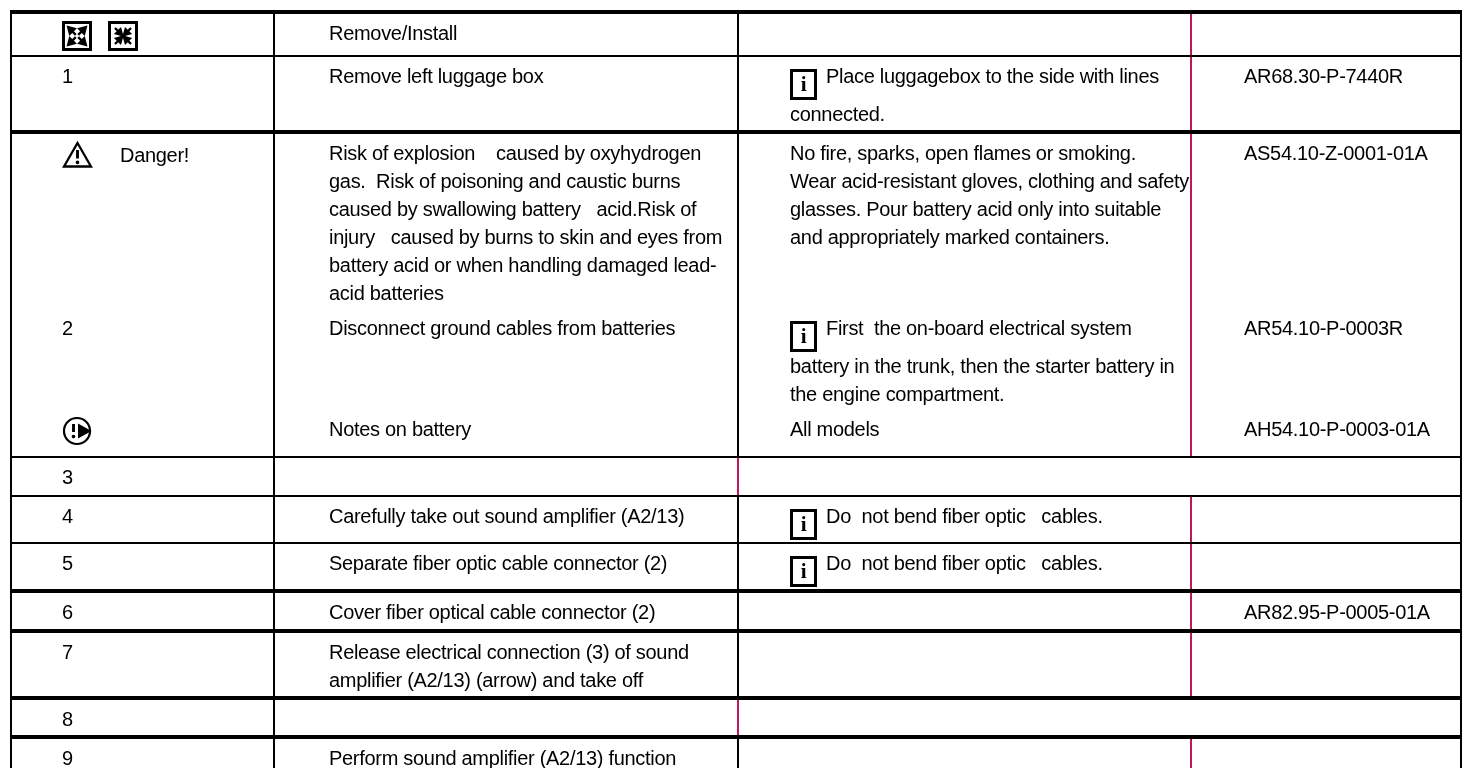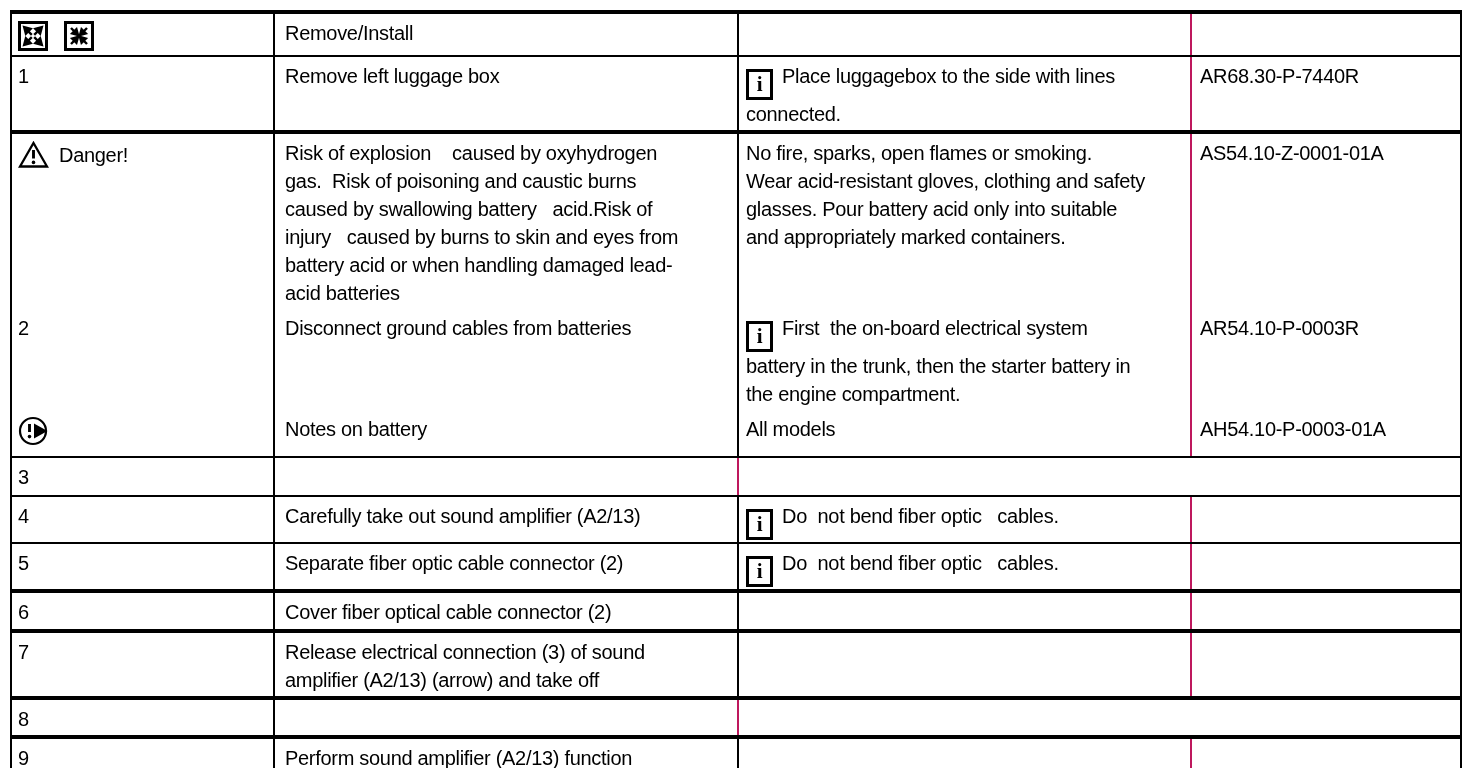--- a/index.html
+++ b/index.html
@@ -3,30 +3,30 @@
 <meta charset="utf-8">
 <style>
   html,body{margin:0;padding:0;background:#ffffff;width:1472px;height:768px;overflow:hidden;
             font-family:"Liberation Sans",sans-serif;color:#000;}
   .wrap{position:absolute;left:10px;top:10px;width:1452px;}
   .tbl{border:2px solid #000;border-top-width:4px;background:#fff;}
   .row{display:grid;grid-template-columns:263px 464px 453px auto;}
   .bt-none{border-top:0;}
   .bt-thin{border-top:2px solid #000;}
   .bt-thick{border-top:4px solid #000;}
-  .cell{font-size:20px;line-height:28px;letter-spacing:-0.3px;padding:5px 0 2px 8px;box-sizing:border-box;}
+  .cell{font-size:20px;line-height:28px;letter-spacing:-0.3px;padding:5px 0 2px 8px;box-sizing:border-box;margin-left:44px;}
   .c1{padding-left:6px;border-right:2px solid #000;}
   .c2{padding-left:10px;border-right:2px solid #000;}
   .c3{padding-left:7px;border-right:2px solid #be185d;}
   .c4{padding-left:8px;}
   .txt{white-space:pre-wrap;}
   .hdr-icons{display:flex;gap:16px;padding-top:2px;}
   .sq-icon{display:inline-flex;align-items:center;justify-content:center;width:30px;height:30px;
            border:3px solid #000;box-sizing:border-box;background:#fff;}
-  .danger-flex{display:flex;align-items:center;gap:10px;padding-top:2px;}
+  .danger-flex{display:flex;align-items:center;gap:27px;padding-top:2px;}
   .info-box{display:inline-block;width:21px;height:25px;border:3px solid #000;box-sizing:content-box;
             font-family:"Liberation Serif",serif;font-weight:bold;font-style:normal;font-size:21px;
             text-align:center;line-height:25px;vertical-align:-8px;margin-right:9px;background:#fff;}
   .icon-wrap{display:inline-block;line-height:0;}
 </style>
 </head>
 <body>
 
 <div class="wrap">
   <div class="tbl" id="tbl">
@@ -126,20 +126,21 @@
       <div class="row bt-thin" style="min-height: 39px;">
         <div class="cell c1"><span class="txt">5</span></div>
         <div class="cell c2"><span class="txt">Separate fiber optic cable connector (2)</span></div>
         <div class="cell c3"><span class="info-box">i</span><span class="txt">Do  not bend fiber optic   cables.</span></div>
         <div class="cell c4"></div>
       </div>
       <div class="row bt-thick" style="min-height: 36px;">
         <div class="cell c1"><span class="txt">6</span></div>
         <div class="cell c2"><span class="txt">Cover fiber optical cable connector (2)</span></div>
         <div class="cell c3"></div>
+        <div class="cell c4"><span class="txt">AR82.95-P-0005-01A</span></div>
       </div>
       <div class="row bt-thick" style="min-height: 56px;">
         <div class="cell c1"><span class="txt">7</span></div>
         <div class="cell c2"><span class="txt">Release electrical connection (3) of sound
 amplifier (A2/13) (arrow) and take off</span></div>
         <div class="cell c3"></div>
         <div class="cell c4"></div>
       </div>
       <div class="row bt-thick" style="min-height: 35px;">
         <div class="cell c1"><span class="txt">8</span></div>

